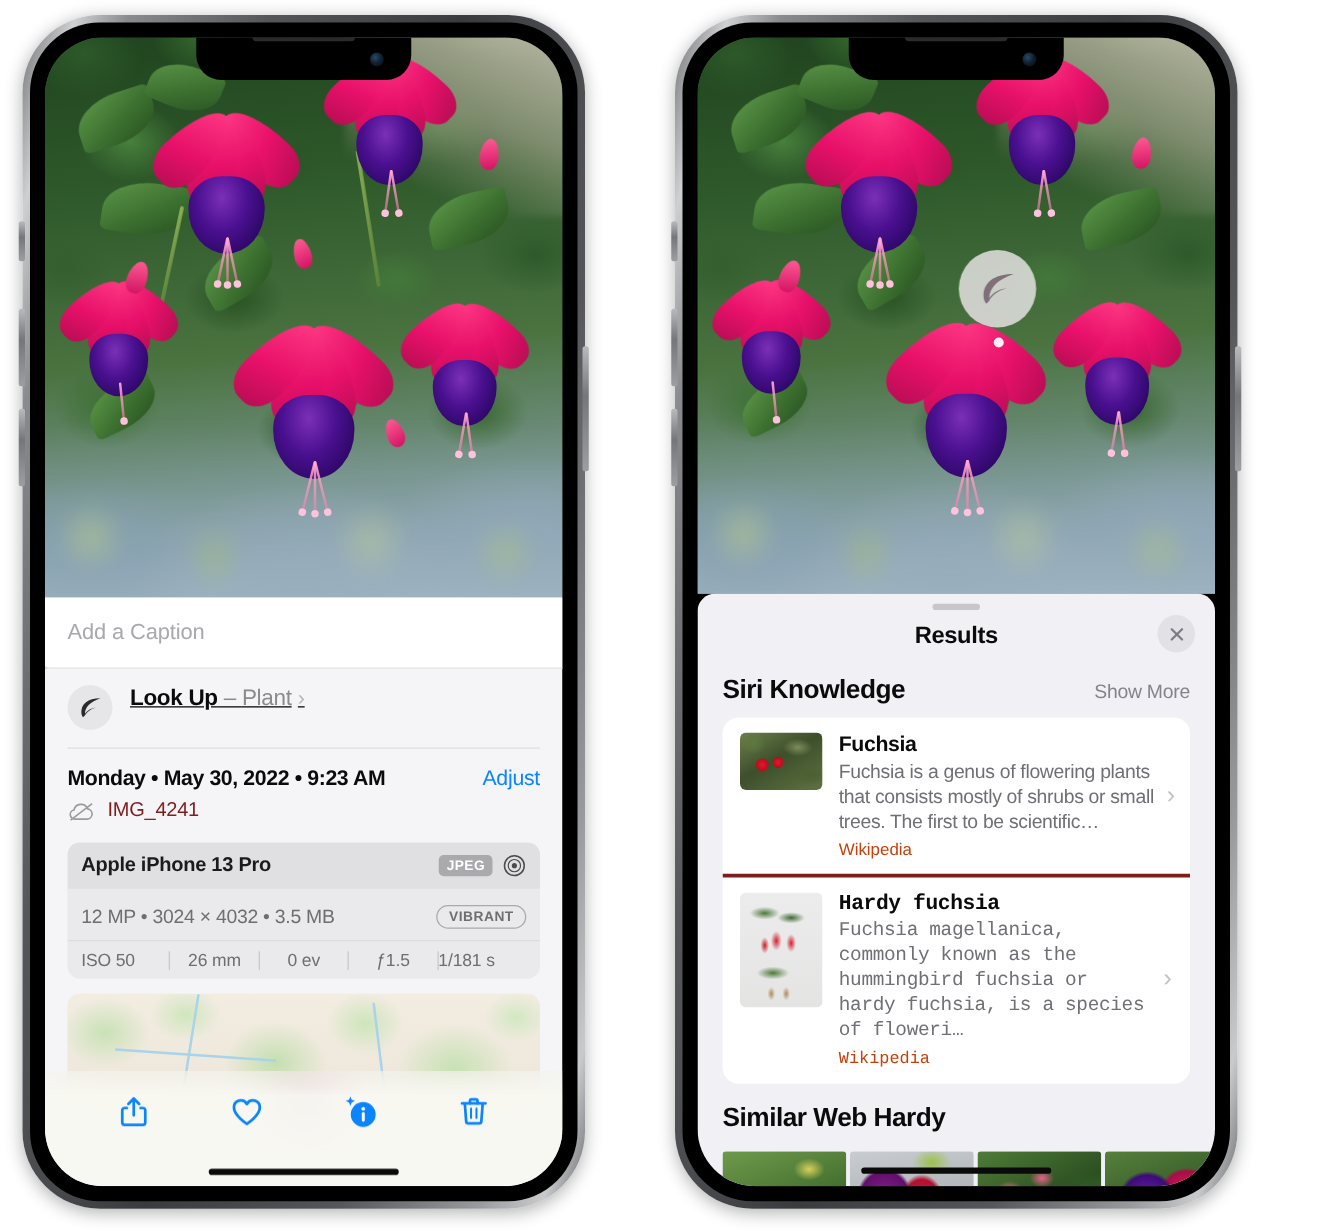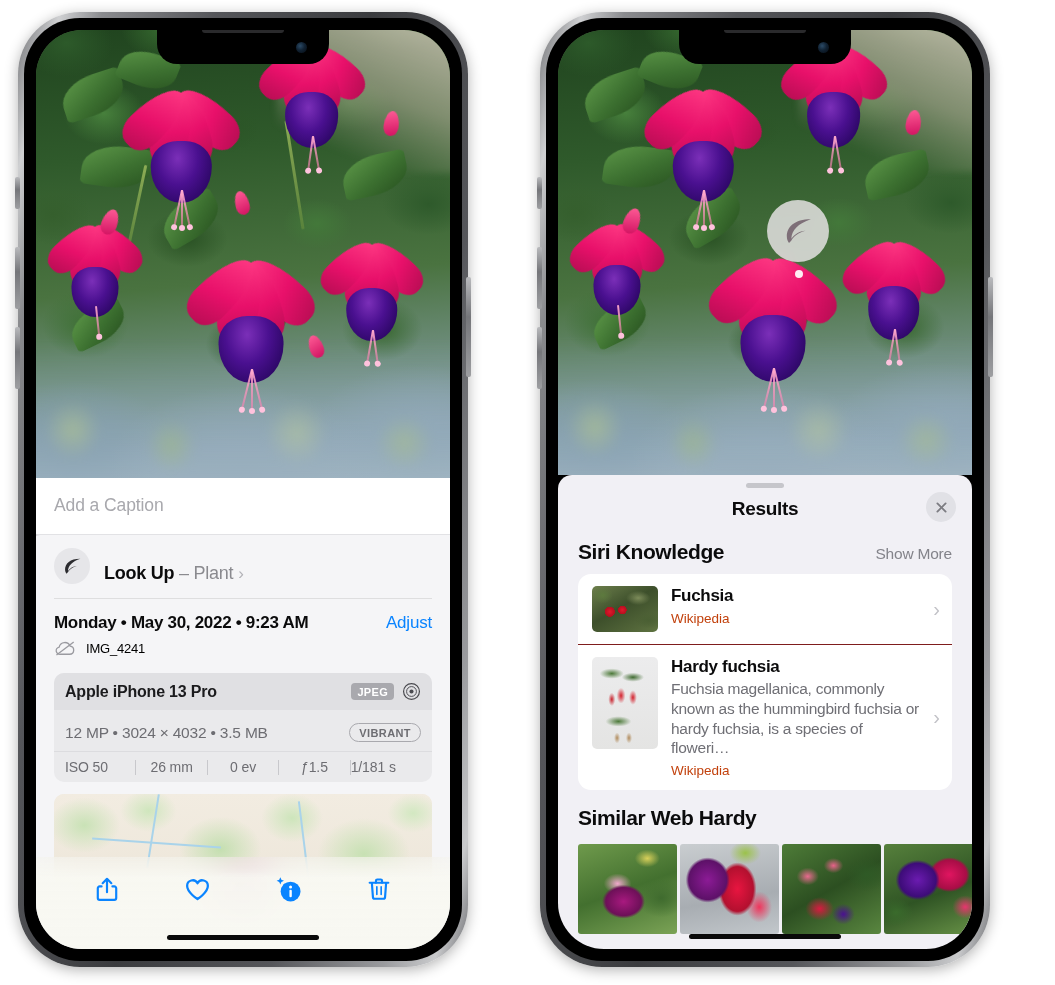--- a/index.html
+++ b/index.html
@@ -170,23 +170,24 @@
     display: flex; flex-direction: column;
   }
   .caption-row {
     background: #ffffff;
     padding: 17px 18px 18px 18px;
     border-bottom: 1px solid #e2e2e5;
   }
   .caption-placeholder { font-size: 17.5px; color: #a8a8ad; letter-spacing: -.1px; }
 
   .lookup-row {
-    display: flex; align-items: flex-end;
+    display: flex; align-items: flex-start;
     padding: 13px 8px 14px 18px;
     position: relative;
+    text-decoration: underline;
   }
   .lookup-badge {
     position: relative; width: 36px; height: 36px; flex: 0 0 36px;
     border-radius: 50%; background: #e6e6e9;
     display: flex; align-items: center; justify-content: center;
     margin-right: 14px;
   }
   .lookup-badge svg { width: 21px; height: 21px; }
   .spark {
     position: absolute; color: #d6d6da; line-height: 1;
@@ -199,21 +200,21 @@
   .chev-sm { color: #b3b3b8; font-size: 17px; margin-left: 5px; }
 
   .divider { height: 1px; background: #dededf; margin: 0 18px; }
 
   .date-block { padding: 14px 18px 4px 18px; display:flex; align-items:flex-start; }
   .date-main { flex: 1; }
   .date-line { font-size: 17px; font-weight: 700; color:#0b0b0c; letter-spacing: -.3px; }
   .adjust-link { font-size: 17px; color:#0a84ff; letter-spacing:-.2px; }
   .file-line { display:flex; align-items:center; gap: 9px; margin-top: 7px; }
   .file-line svg { width: 23px; height: 17px; }
-  .file-name { font-size: 13px; color:#000000; letter-spacing:-.2px; }
+  .file-name { font-size: 16px; color:#7f1d1d; letter-spacing:-.2px; }
 
   .meta-card {
     margin: 12px 18px 0 18px;
     background: #eaeaec;
     border-radius: 10px;
     overflow: hidden;
   }
   .meta-head {
     display:flex; align-items:center; gap:8px;
     padding: 9px 11px;
@@ -320,21 +321,21 @@
   .close-btn svg { width:15px; height:15px; stroke:#7c7c82; stroke-width:2.4; }
 
   .sec-head { display:flex; align-items:baseline; padding: 6px 20px 10px 20px; }
   .sec-title { flex:1; font-size: 21px; font-weight:700; color:#0b0b0c; letter-spacing:-.4px; }
   .sec-action { font-size: 15.5px; color:#83838a; letter-spacing:-.2px; }
 
   .kn-card {
     margin: 0 20px; background:#fff; border-radius: 13px; overflow:hidden;
   }
   .kn-row { display:flex; padding: 12px 12px 12px 14px; align-items:flex-start; }
-  .kn-row + .kn-row { border-top: 1px solid #7f1d1d; }
+  .kn-row + .kn-row { border-top: 3px solid #7f1d1d; font-family: Liberation Mono, monospace; }
   .kn-thumb { flex: 0 0 auto; border-radius: 5px; overflow:hidden; margin-right: 13px; }
   .kn-thumb.t1 { width: 66px; height: 46px; }
   .kn-thumb.t2 { width: 66px; height: 92px; }
   .thumb-a {
     width:100%;height:100%;
     background:
       radial-gradient(circle 7px at 27% 56%, #e4172c 0%, #b3101f 70%, transparent 74%),
       radial-gradient(circle 6px at 46% 52%, #e4172c 0%, #b3101f 70%, transparent 74%),
       radial-gradient(ellipse 26% 22% at 70% 26%, #7d8c5a 0%, transparent 70%),
       radial-gradient(ellipse 22% 26% at 16% 20%, #5d7a3e 0%, transparent 70%),
@@ -694,20 +695,21 @@
             <span class="sec-action">Show More</span>
           </div>
 
           <div class="kn-card">
             <div class="kn-row">
               <div class="kn-thumb t1">
                 <div class="thumb-a"></div>
               </div>
               <div class="kn-body">
                 <div class="kn-title">Fuchsia</div>
+                <div class="kn-desc">Fuchsia is a genus of flowering plants that consists mostly of shrubs or small trees. The first to be scientific…</div>
                 <div class="kn-src">Wikipedia</div>
               </div>
               <span class="kn-chev">›</span>
             </div>
             <div class="kn-row">
               <div class="kn-thumb t2">
                 <div class="thumb-b"></div>
               </div>
               <div class="kn-body">
                 <div class="kn-title">Hardy fuchsia</div>

